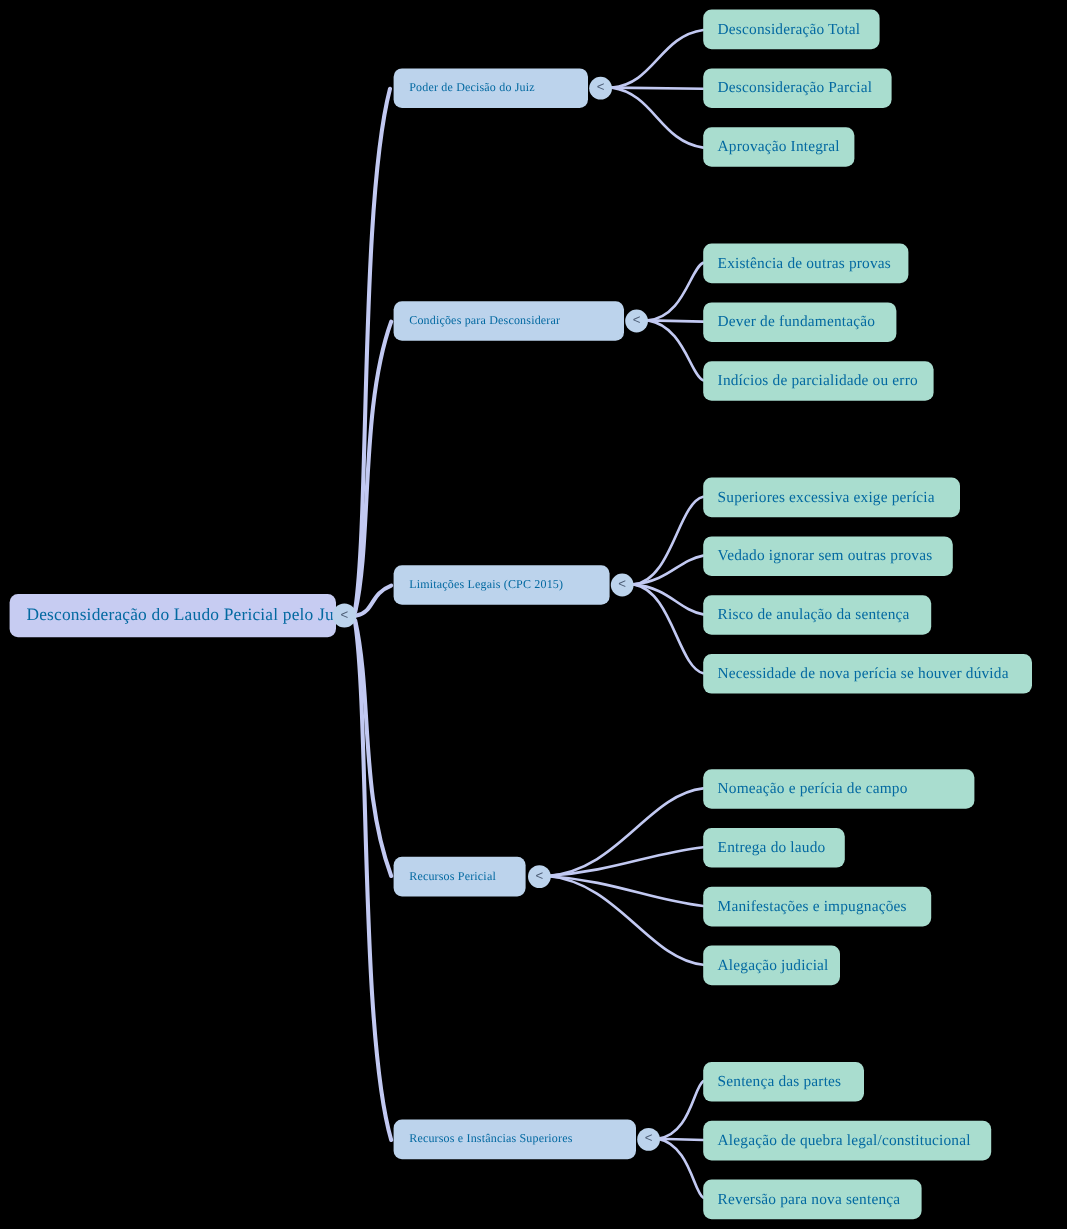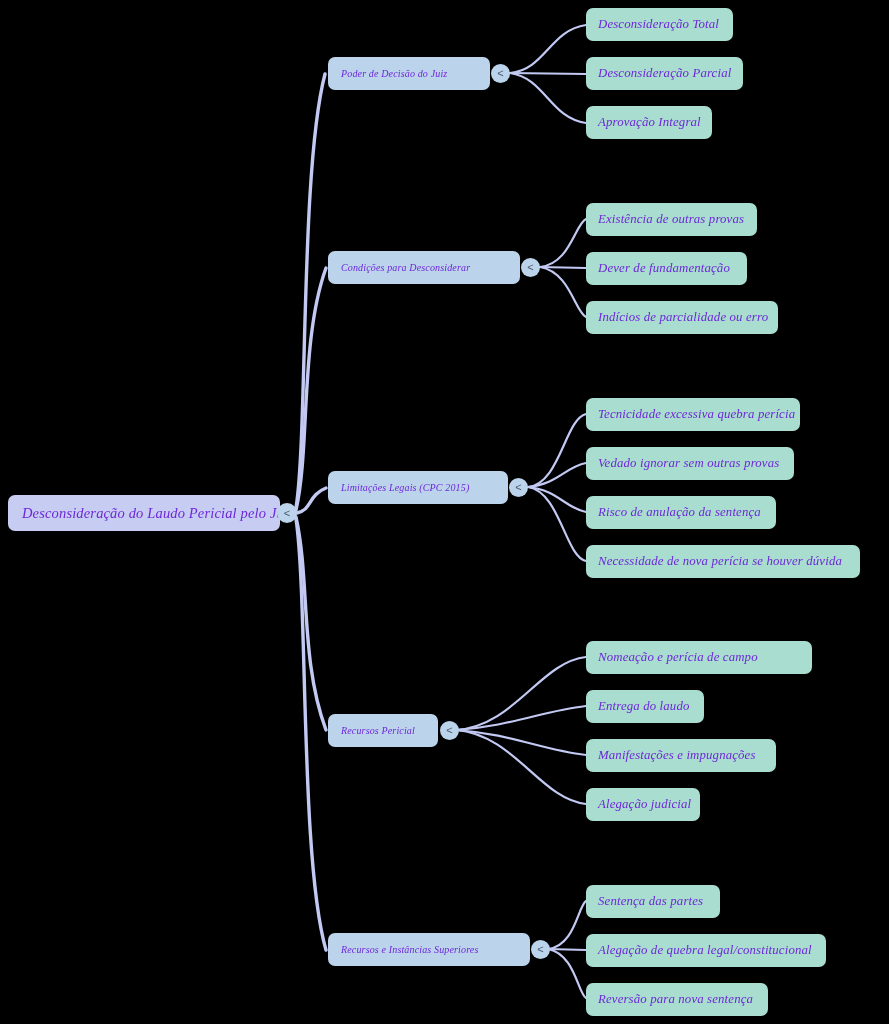--- a/index.html
+++ b/index.html
@@ -3,21 +3,21 @@
 <meta charset="utf-8">
 <style>
   html,body{margin:0;padding:0;background:#000;}
   body{width:889px;height:1024px;overflow:hidden;
        font-family:"Liberation Serif","DejaVu Serif",serif;}
   #canvas{position:relative;width:889px;height:1024px;background:#000;}
   svg.edges{position:absolute;left:0;top:0;width:889px;height:1024px;
             pointer-events:none;}
   .node{position:absolute;display:flex;align-items:center;
         box-sizing:border-box;border-radius:7px;
-        color:#6d28d9;letter-spacing:.15px;white-space:nowrap;font-style:italic;}
+        color:#0369a1;letter-spacing:.15px;white-space:nowrap;}
   .node span{display:block;width:100%;}
   .node.root{background:#c7ccf2;font-size:14.5px;padding:0 14px;}
   .node.branch{background:#bcd3ec;font-size:10px;padding:0 13px;}
   .node.leaf{background:#a9ddcf;font-size:12.8px;padding:0 12px;}
   .collapse{position:absolute;border-radius:50%;background:#bcd3ec;
             display:flex;align-items:center;justify-content:center;
             color:#4a5a72;font-size:11px;line-height:1;
             font-family:"Liberation Sans",sans-serif;}
 </style>
 </head>
@@ -92,21 +92,21 @@
   <div class="node leaf" style="left:586px;top:301px;width:192px;height:33px;">
     <span>Indícios de parcialidade ou erro</span>
   </div>
 
   <div class="node branch" style="left:328px;top:471px;width:180px;height:33px;">
     <span>Limitações Legais (CPC 2015)</span>
   </div>
   <div class="collapse" style="left:509px;top:478px;width:19px;height:19px;">&lt;</div>
 
   <div class="node leaf" style="left:586px;top:398px;width:214px;height:33px;">
-    <span>Tecnicidade excessiva quebra perícia</span>
+    <span>Superiores excessiva exige perícia</span>
   </div>
   <div class="node leaf" style="left:586px;top:447px;width:208px;height:33px;">
     <span>Vedado ignorar sem outras provas</span>
   </div>
   <div class="node leaf" style="left:586px;top:496px;width:190px;height:33px;">
     <span>Risco de anulação da sentença</span>
   </div>
   <div class="node leaf" style="left:586px;top:545px;width:274px;height:33px;">
     <span>Necessidade de nova perícia se houver dúvida</span>
   </div>

